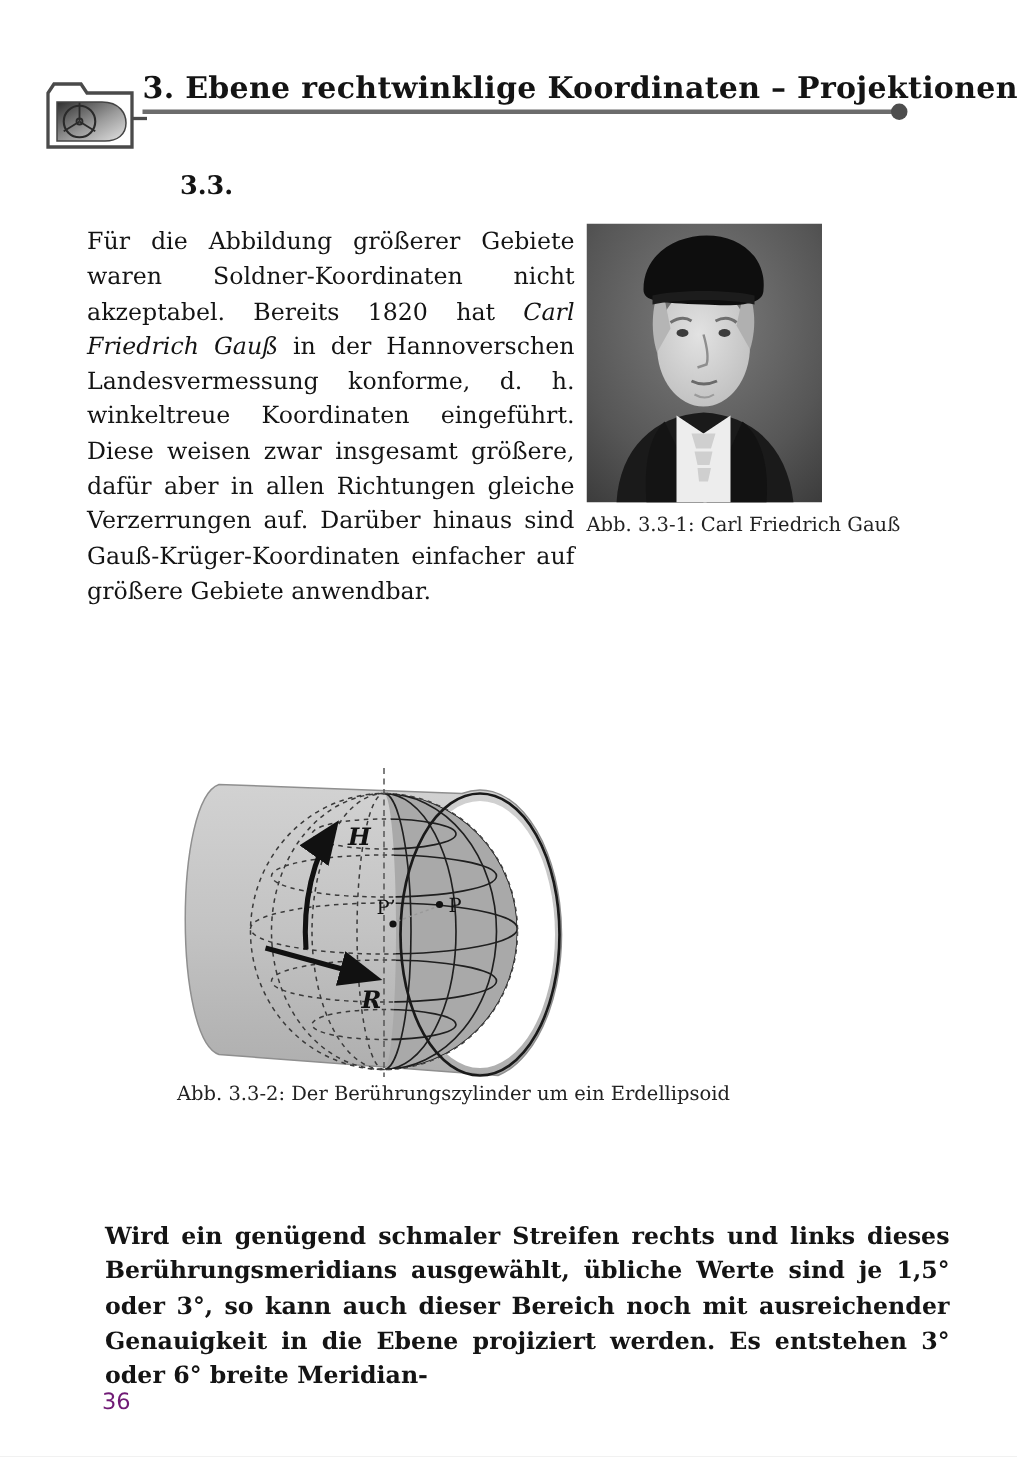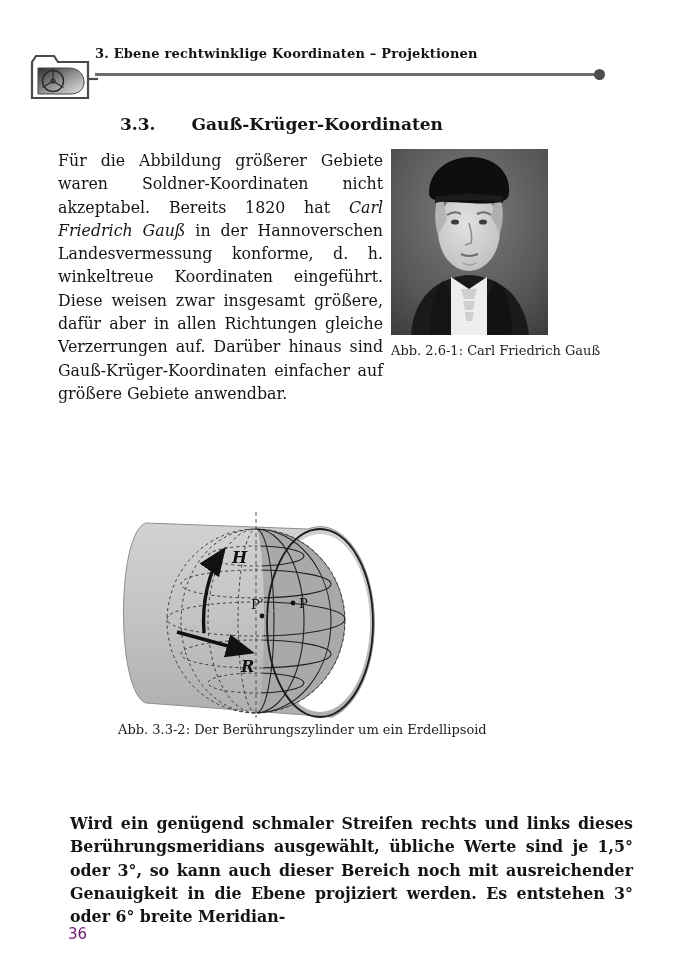--- a/index.html
+++ b/index.html
@@ -1,20 +1,20 @@
 <!DOCTYPE html>
 <html><head>
 <meta charset="utf-8">
 <style>
   html,body{margin:0;padding:0;background:#e8e8e8;}
   .page{position:relative;width:690px;height:971px;background:#ffffff;overflow:hidden;
         font-family:"DejaVu Serif","Liberation Serif",serif;color:#141414;}
   
   .chapter-title{position:absolute;top:46px;left:95px;width:505px;text-align:left;
-                 font-weight:bold;font-size:13px;letter-spacing:.2px;white-space:nowrap;}
+                 font-weight:bold;font-size:20px;letter-spacing:.2px;white-space:nowrap;}
   .head-rule{position:absolute;top:73px;left:95px;width:503px;height:3px;background:#6c6c6c;}
   .head-dot{position:absolute;top:69px;left:594px;width:11px;height:11px;border-radius:50%;background:#4e4e4e;}
   .head-icon{position:absolute;top:52px;left:28px;}
   
   .section-head{position:absolute;top:114px;left:120px;font-weight:bold;font-size:17px;display:flex;gap:36px;}
   
   .para{position:absolute;left:70px;width:563px;font-size:15.8px;line-height:23.3px;
         text-align:justify;text-justify:inter-word;}
   .twocol{position:absolute;top:149px;left:58px;width:563px;display:flex;}
   .colL{width:325px;font-size:15.8px;line-height:23.3px;text-align:justify;}
@@ -51,21 +51,20 @@
     <line x1="25" y1="29" x2="35.5" y2="35.5" stroke="#2a2a2a" stroke-width="1.2"></line>
     <line x1="60" y1="27" x2="70" y2="27" stroke="#4a4a4a" stroke-width="2.2"></line>
   </svg>
 
   <div class="chapter-title">3. Ebene rechtwinklige Koordinaten – Projektionen</div>
   <div class="head-rule"></div>
   <div class="head-dot"></div>
 
   <div class="section-head">
     <span>3.3.</span>
-    <span>Gauß-Krüger-Koordinaten</span>
   </div>
 
   <div class="twocol">
     <div class="colL"><span>Für die Abbildung größerer Gebiete waren Soldner-Koordinaten nicht akzeptabel. Bereits 1820 hat </span><i>Carl Friedrich Gauß</i><span> in der Hannoverschen Landesvermessung konforme, d. h. winkeltreue Koordinaten eingeführt. Diese weisen zwar insgesamt größere, dafür aber in allen Richtungen gleiche Verzerrungen auf. Darüber hinaus sind Gauß-Krüger-Koordinaten einfacher auf größere Gebiete anwendbar.</span></div>
     <div class="colR">
       <div class="portrait-wrap">
         <svg width="157" height="186" viewBox="0 0 157 186">
           <defs>
             <radialGradient id="bgp" cx="0.5" cy="0.35" r="0.9">
               <stop offset="0" stop-color="#7d7d7d"></stop>
@@ -91,21 +90,21 @@
           <path d="M44,48 C60,44 96,44 112,48 L112,54 C96,50 62,50 44,54 Z" fill="#1c1c1c"></path>
           <path d="M56,66 q8,-5 14,-1" stroke="#6f6f6f" stroke-width="2" fill="none"></path>
           <path d="M86,65 q8,-4 14,1" stroke="#6f6f6f" stroke-width="2" fill="none"></path>
           <ellipse cx="64" cy="73" rx="4" ry="2.6" fill="#3c3c3c"></ellipse>
           <ellipse cx="92" cy="73" rx="4" ry="2.6" fill="#3c3c3c"></ellipse>
           <path d="M78,74 q4,14 2,20 l-6,2" stroke="#8e8e8e" stroke-width="1.6" fill="none"></path>
           <path d="M70,105 q8,4 17,0" stroke="#6a6a6a" stroke-width="2" fill="none"></path>
           <path d="M72,114 q7,4 13,0" stroke="#9a9a9a" stroke-width="1.4" fill="none"></path>
         </svg>
       </div>
-      <div class="fig-caption cap1">Abb. 2.6-1: Carl Friedrich Gauß</div>
+      <div class="fig-caption cap1">Abb. 3.3-1: Carl Friedrich Gauß</div>
     </div>
   </div>
 
 
 
   <svg class="fig2" width="270" height="208" viewBox="0 0 270 208">
     <defs>
       <linearGradient id="cyl" x1="0" y1="0" x2="0" y2="1">
         <stop offset="0" stop-color="#d2d2d2"></stop>
           <stop offset="0.5" stop-color="#c3c3c3"></stop>

